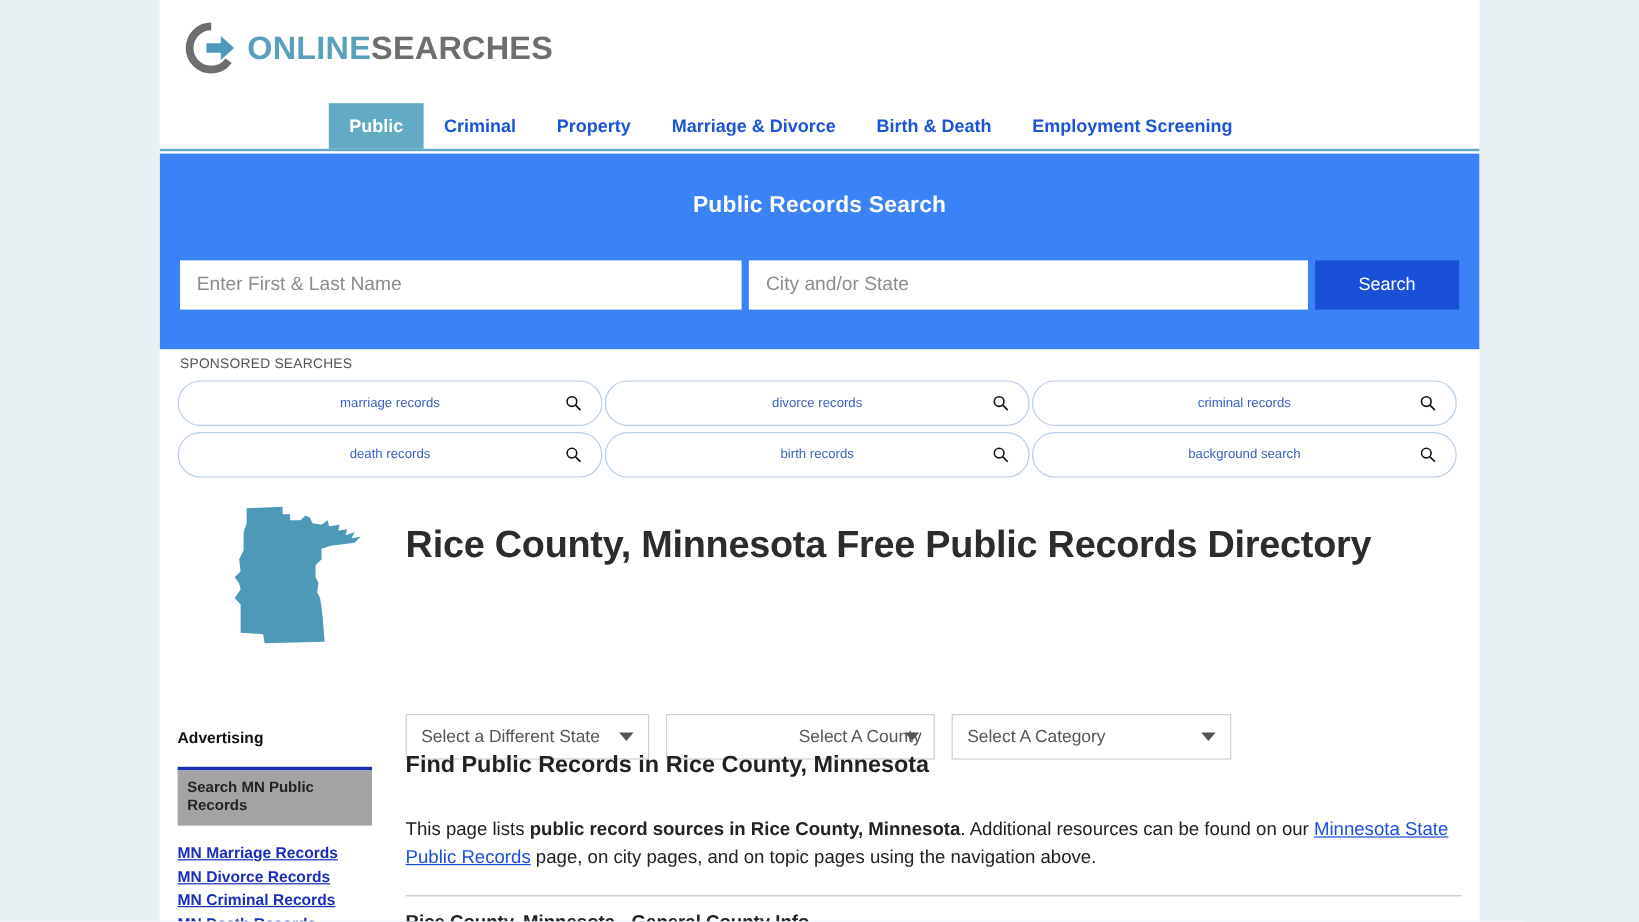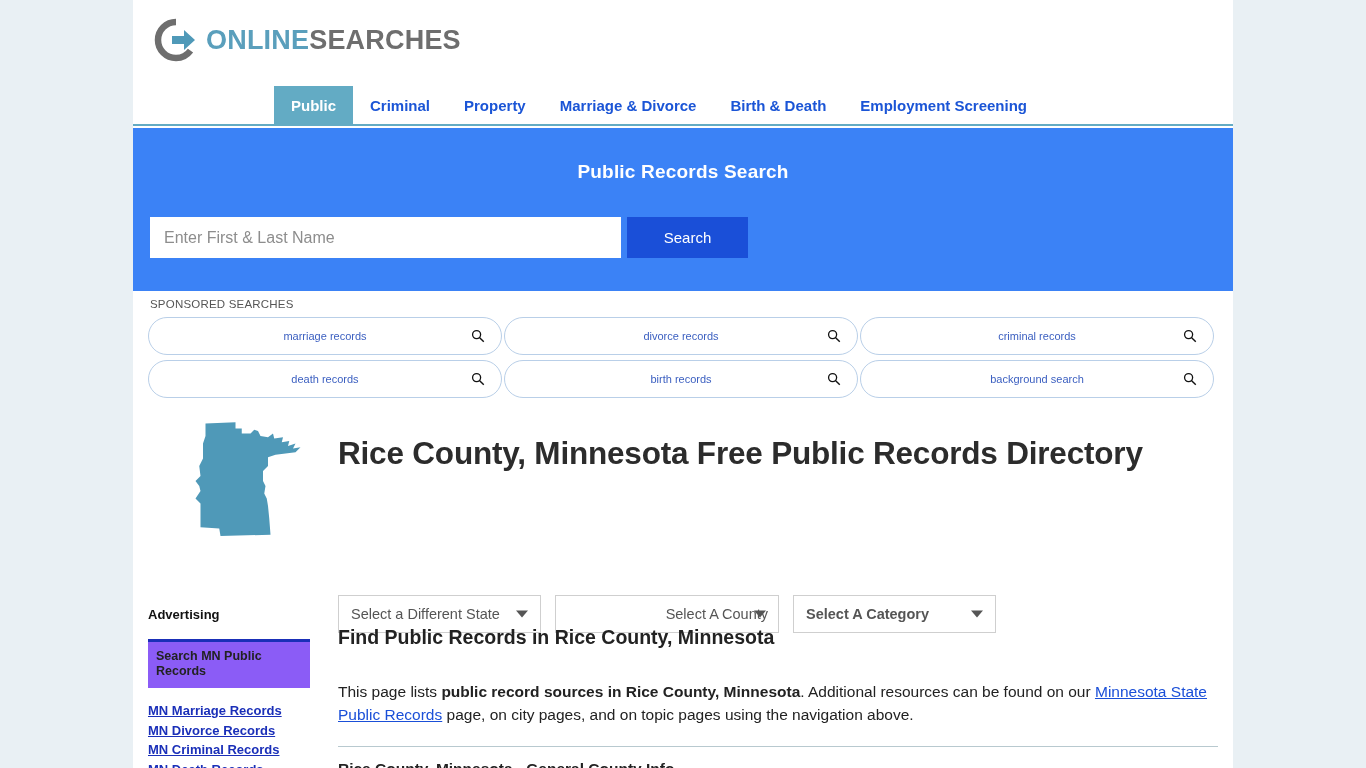--- a/index.html
+++ b/index.html
@@ -127,21 +127,21 @@
   .sel {
     height: 38px; border: 1px solid #cfcfcf; background: #fff;
     display: flex; align-items: center;
     padding: 0 10px 0 12px;
     margin-right: 14px;
     font-size: 14.5px; color: #555;
     cursor: pointer; position: relative;
   }
   .sel.w1 { width: 203px; }
   .sel.w2 { width: 224px; justify-content: flex-end; }
-  .sel.w3 { width: 203px; font-weight: bold; }
+  .sel.w3 { width: 233px; }
   .sel-caret {
     position: absolute; right: 12px; top: 50%;
     transform: translateY(-50%);
     width: 0; height: 0;
     border-left: 6px solid transparent;
     border-right: 6px solid transparent;
     border-top: 7px solid #555;
   }
 
   
@@ -167,21 +167,21 @@
   }
 
   
   .sidebar { position: absolute; left: 15px; top: 607px; width: 162px; }
   .ad-head {
     font-size: 13px; font-weight: bold; color: #111;
     padding-bottom: 17px;
     border-bottom: 3px solid #1a2fb8;
   }
   .ad-box {
-    background: #8b5cf6;
+    background: #a3a3a3;
     padding: 7px 8px 9px 8px;
     font-size: 12.5px; color: #222; line-height: 15px;
     font-weight: bold;
     cursor: pointer;
   }
   .side-links { margin-top: 13px; }
   .side-link {
     display: block;
     font-size: 13px; font-weight: bold;
     color: #1a2fb8; text-decoration: underline;
@@ -208,20 +208,21 @@
       <div class="nav-item">Property</div>
       <div class="nav-item">Marriage &amp; Divorce</div>
       <div class="nav-item">Birth &amp; Death</div>
       <div class="nav-item">Employment Screening</div>
     </div>
 
     <div class="search-band">
       <div class="search-title">Public Records Search</div>
       <div class="search-row">
         <input class="search-input si-name" type="text" placeholder="Enter First &amp; Last Name" style="">
+        <input class="search-input si-loc" type="text" placeholder="City and/or State" style="">
         <button class="search-btn">Search</button>
       </div>
     </div>
 
     <div class="sponsored-label">SPONSORED SEARCHES</div>
     <div class="pill-grid">
       <div class="pill">
         <span class="pill-label">marriage records</span>
         <svg class="pill-icon" viewBox="0 0 16 16">
             <circle cx="6.4" cy="6.4" r="4.6" fill="none" stroke="#111" stroke-width="1.5"></circle>

